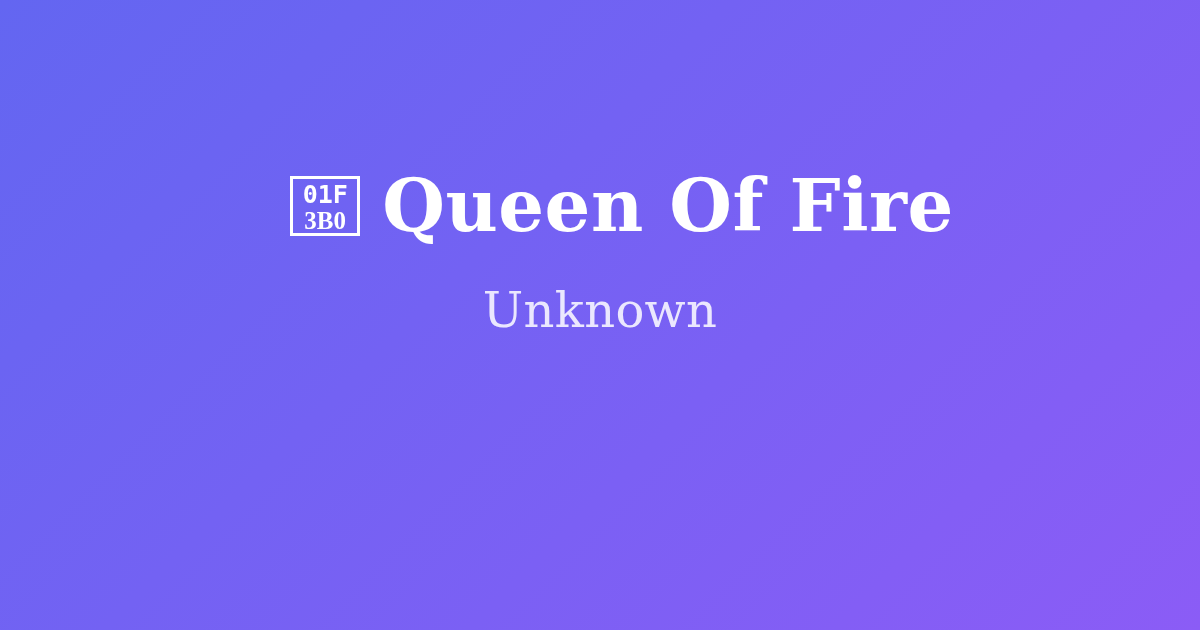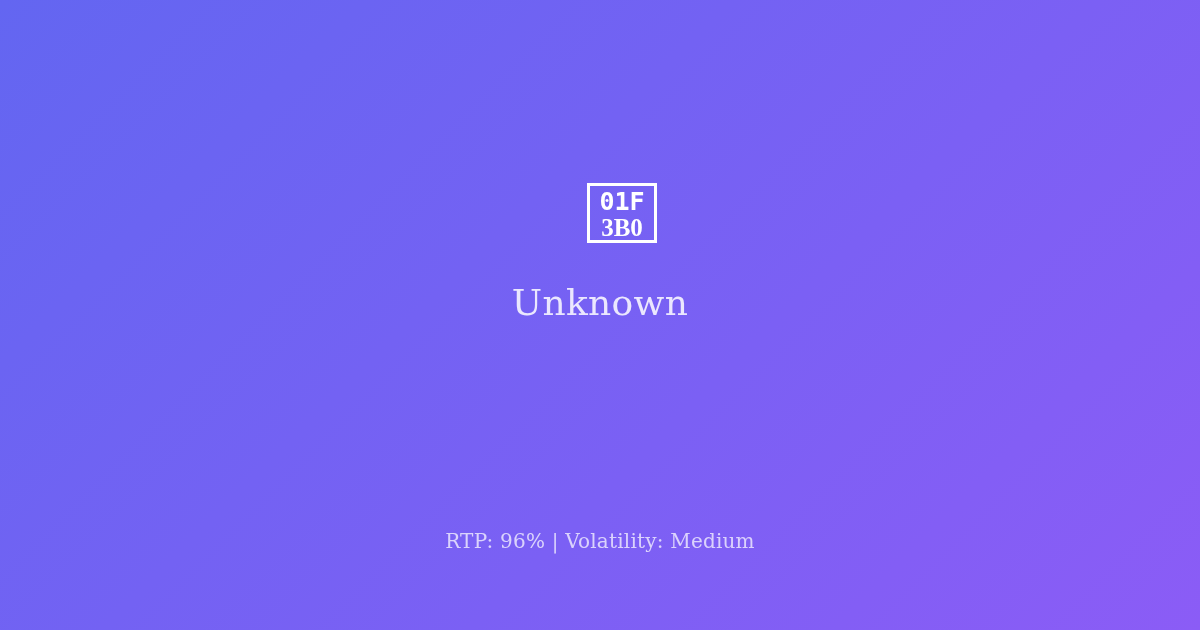--- a/index.html
+++ b/index.html
@@ -85,21 +85,21 @@
     margin: 0;
     font-size: 72px;
     font-weight: 700;
     line-height: 1.05;
     color: #ffffff;
     letter-spacing: 0.5px;
   }
 
   .game-provider {
     margin: 38px 0 0 0;
-    font-size: 36px;
+    font-size: 48px;
     font-weight: 400;
     line-height: 1.2;
     color: rgba(255, 255, 255, 0.85);
     letter-spacing: 0.3px;
   }
 
   
   .card-footer {
     position: absolute;
     left: 0;
@@ -120,22 +120,22 @@
 
   <div class="card-body">
 
     <div class="title-row">
 
       <span class="tofu-glyph">
         <span class="hex-row top">01F</span>
         <span class="hex-row bottom">3B0</span>
       </span>
 
+      <h1 class="game-title">Queen Of Fire</h1>
 
     </div>
 
     <div class="game-provider">Unknown</div>
 
   </div>
 
-  <div class="card-footer">RTP: 96% | Volatility: Medium</div>
 
 </div>
 
 </body></html>

